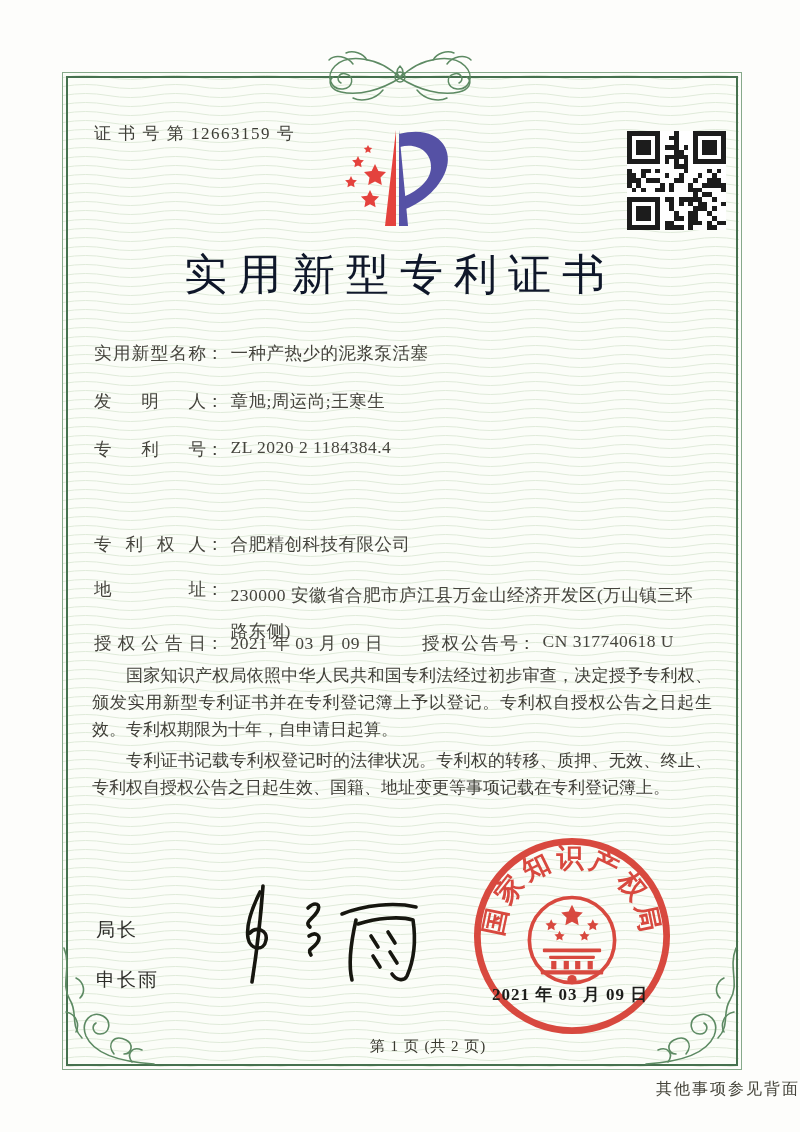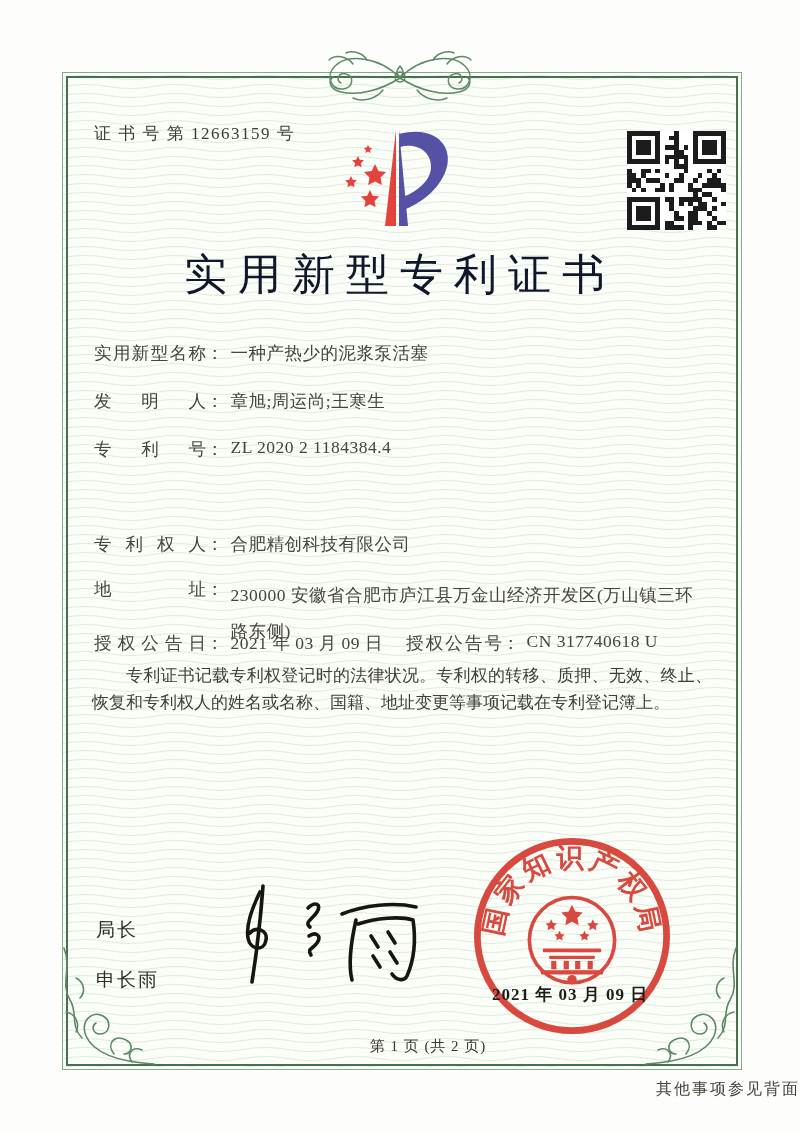--- a/index.html
+++ b/index.html
@@ -43,21 +43,21 @@
   
   .frow{position:absolute;left:94px;z-index:3;font-size:17.5px;color:#45443d;}
   .flabel{
     display:inline-block;width:112px;vertical-align:top;
     text-align:justify;text-align-last:justify;
   }
   .fcolon{display:inline-block;vertical-align:top;margin-right:7px;}
   .fvalue{display:inline-block;vertical-align:top;letter-spacing:0.5px;}
   .fvalue.addr{width:478px;line-height:36px;}
   .frow .sub{position:absolute;left:312px;top:0;white-space:nowrap;}
-  .frow .sub .flabel{width:96px;}
+  .frow .sub .flabel{width:96px;margin-left:16px;}
   
   .paras{
     position:absolute;left:92px;top:662px;width:620px;z-index:3;
     font-size:17px;line-height:27px;color:#3f3e37;text-align:justify;
   }
   .paras p{margin:0 0 4px 0;text-indent:2em;}
   
   .signer-title{position:absolute;left:96px;top:917px;font-size:19px;color:#2c2c28;letter-spacing:2px;z-index:3;font-family:Liberation Mono, monospace;}
   .signer-name{position:absolute;left:96px;top:951px;font-size:19px;color:#2c2c28;letter-spacing:2px;z-index:3;margin-top:16px;}
   .signature{position:absolute;left:208px;top:878px;z-index:3;}
@@ -609,21 +609,22 @@
     <span class="flabel">地址</span><span class="fcolon">：</span><span class="fvalue addr">230000 安徽省合肥市庐江县万金山经济开发区(万山镇三环路东侧)</span>
   </div>
   <div class="frow" style="top:631px">
     <span class="flabel">授权公告日</span><span class="fcolon">：</span><span class="fvalue">2021 年 03 月 09 日</span>
     <span class="sub">
       <span class="flabel">授权公告号</span><span class="fcolon">：</span><span class="fvalue">CN 317740618 U</span>
     </span>
   </div>
 
   <div class="paras">
-    <p>专利证书记载专利权登记时的法律状况。专利权的转移、质押、无效、终止、恢复和专利权人的姓名或名称、国籍、地址变更等事项记载在专利登记簿上。</p>
+    <p>国家知识产权局依照中华人民共和国专利法经过初步审查，决定授予专利权、颁发实用新型专利证书并在专利登记簿上予以登记。专利权自授权公告之日起生效。专利权期限为十年，自申请日起算。</p>
+    <p>专利证书记载专利权登记时的法律状况。专利权的转移、质押、无效、终止、专利权自授权公告之日起生效、国籍、地址变更等事项记载在专利登记簿上。</p>
   </div>
 
   <div class="signer-title">局长</div>
   <div class="signer-name">申长雨</div>
 
   <svg class="signature" width="220" height="118" viewBox="0 0 220 118">
     <g fill="none" stroke="#16160f" stroke-width="3.6" stroke-linecap="round" stroke-linejoin="round">
       <path d="M52,14 C44,30 38,48 40,60 C42,72 56,74 58,62 C60,52 48,48 42,55"></path>
       <path d="M55,8 C53,36 49,72 44,104"></path>
       <path d="M100,30 C107,23 114,26 109,34 C104,42 96,44 102,49"></path>

